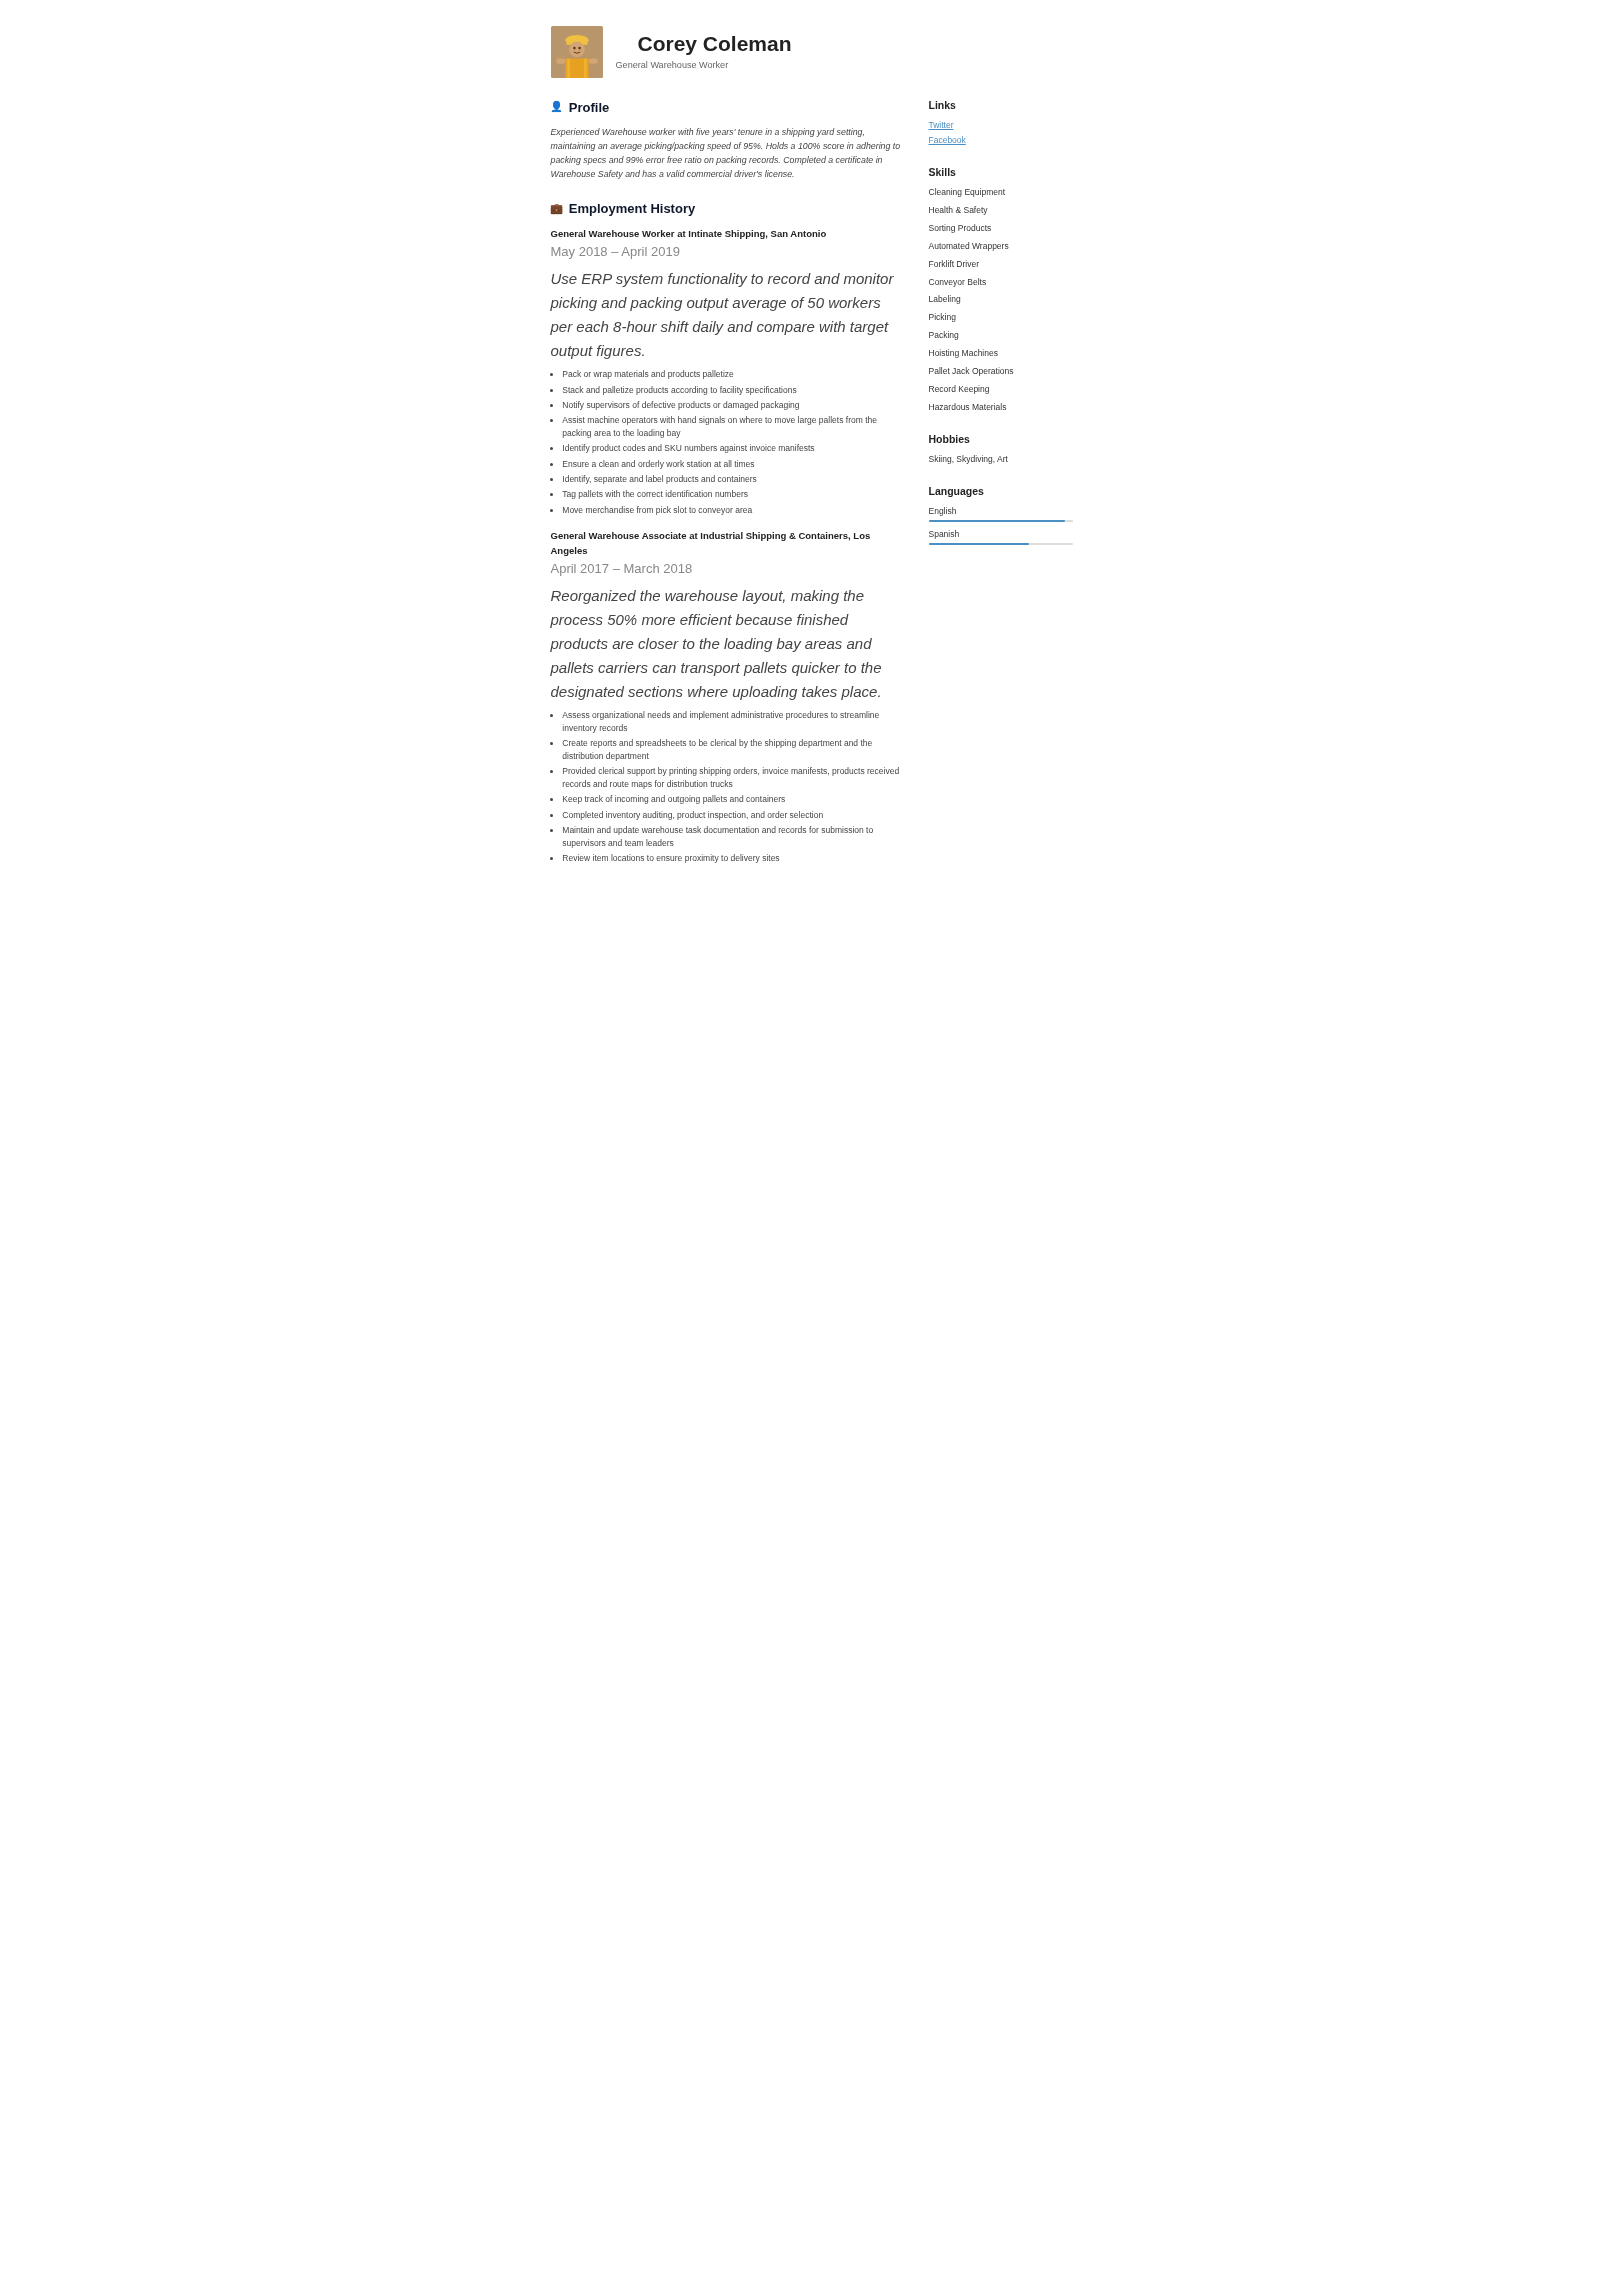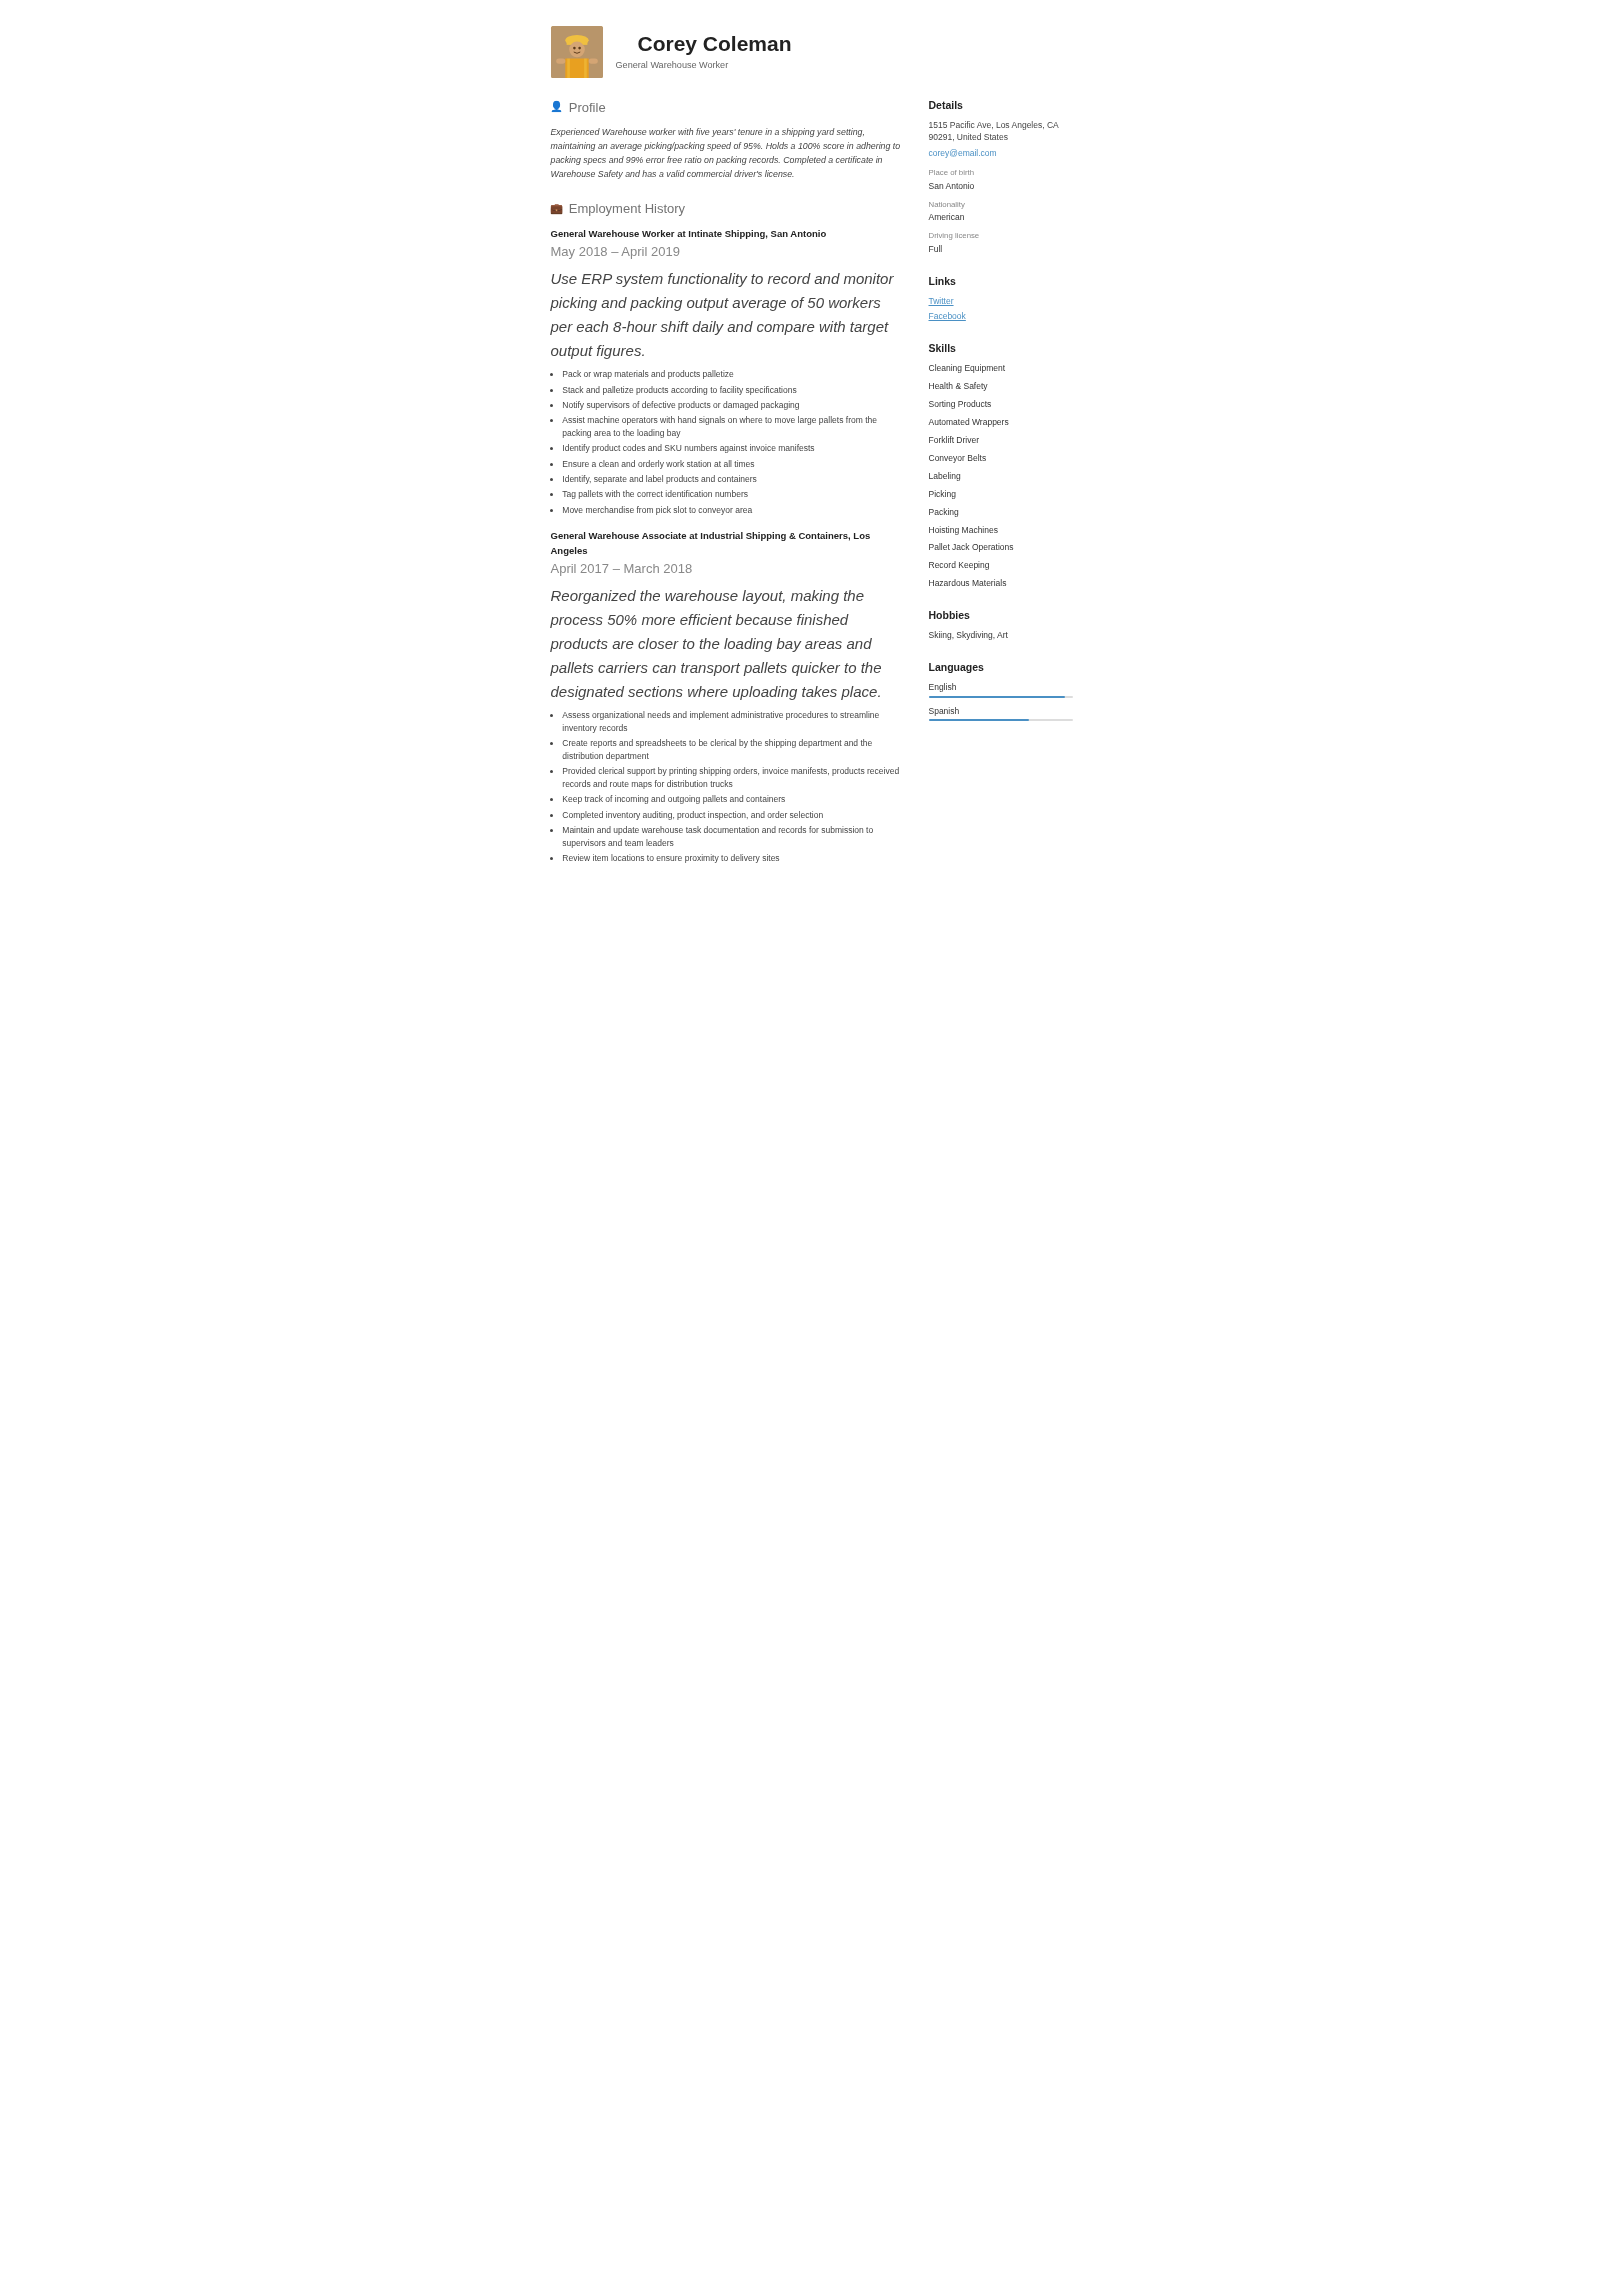--- a/index.html
+++ b/index.html
@@ -62,22 +62,22 @@
     .right-col {
       width: 144px;
       flex-shrink: 0;
     }
     
     .section {
       margin-bottom: 18.3px;
     }
     .section-title {
       font-size: 13px;
-      font-weight: 400;
-      color: #737373;
+      font-weight: 700;
+      color: #0f172a;
       display: flex;
       align-items: center;
       gap: 5.2px;
       margin-bottom: 7.8px;
     }
     .section-title .icon {
       font-size: 10.5px;
     }
     .section-title-right {
       font-size: 10.5px;
@@ -274,31 +274,20 @@
               <li>Maintain and update warehouse task documentation and records for submission to supervisors and team leaders</li>
               <li>Review item locations to ensure proximity to delivery sites</li>
             </ul>
         </div>
 
       </div>
     </div>
 
     <div class="right-col">
 
-      <div class="section">
-        <div class="section-title-right">Details</div>
-        <div class="details-address">1515 Pacific Ave, Los Angeles, CA 90291, United States</div>
-        <div class="details-email">corey@email.com</div>
-        <div class="detail-label">Place of birth</div>
-        <div class="detail-value">San Antonio</div>
-        <div class="detail-label">Nationality</div>
-        <div class="detail-value">American</div>
-        <div class="detail-label">Driving license</div>
-        <div class="detail-value">Full</div>
-      </div>
 
       <div class="section">
         <div class="section-title-right">Links</div>
         <div>
 
         <a class="link-item" href="#">Twitter</a>
             <a class="link-item" href="#">Facebook</a>
           </div>
       </div>
 

